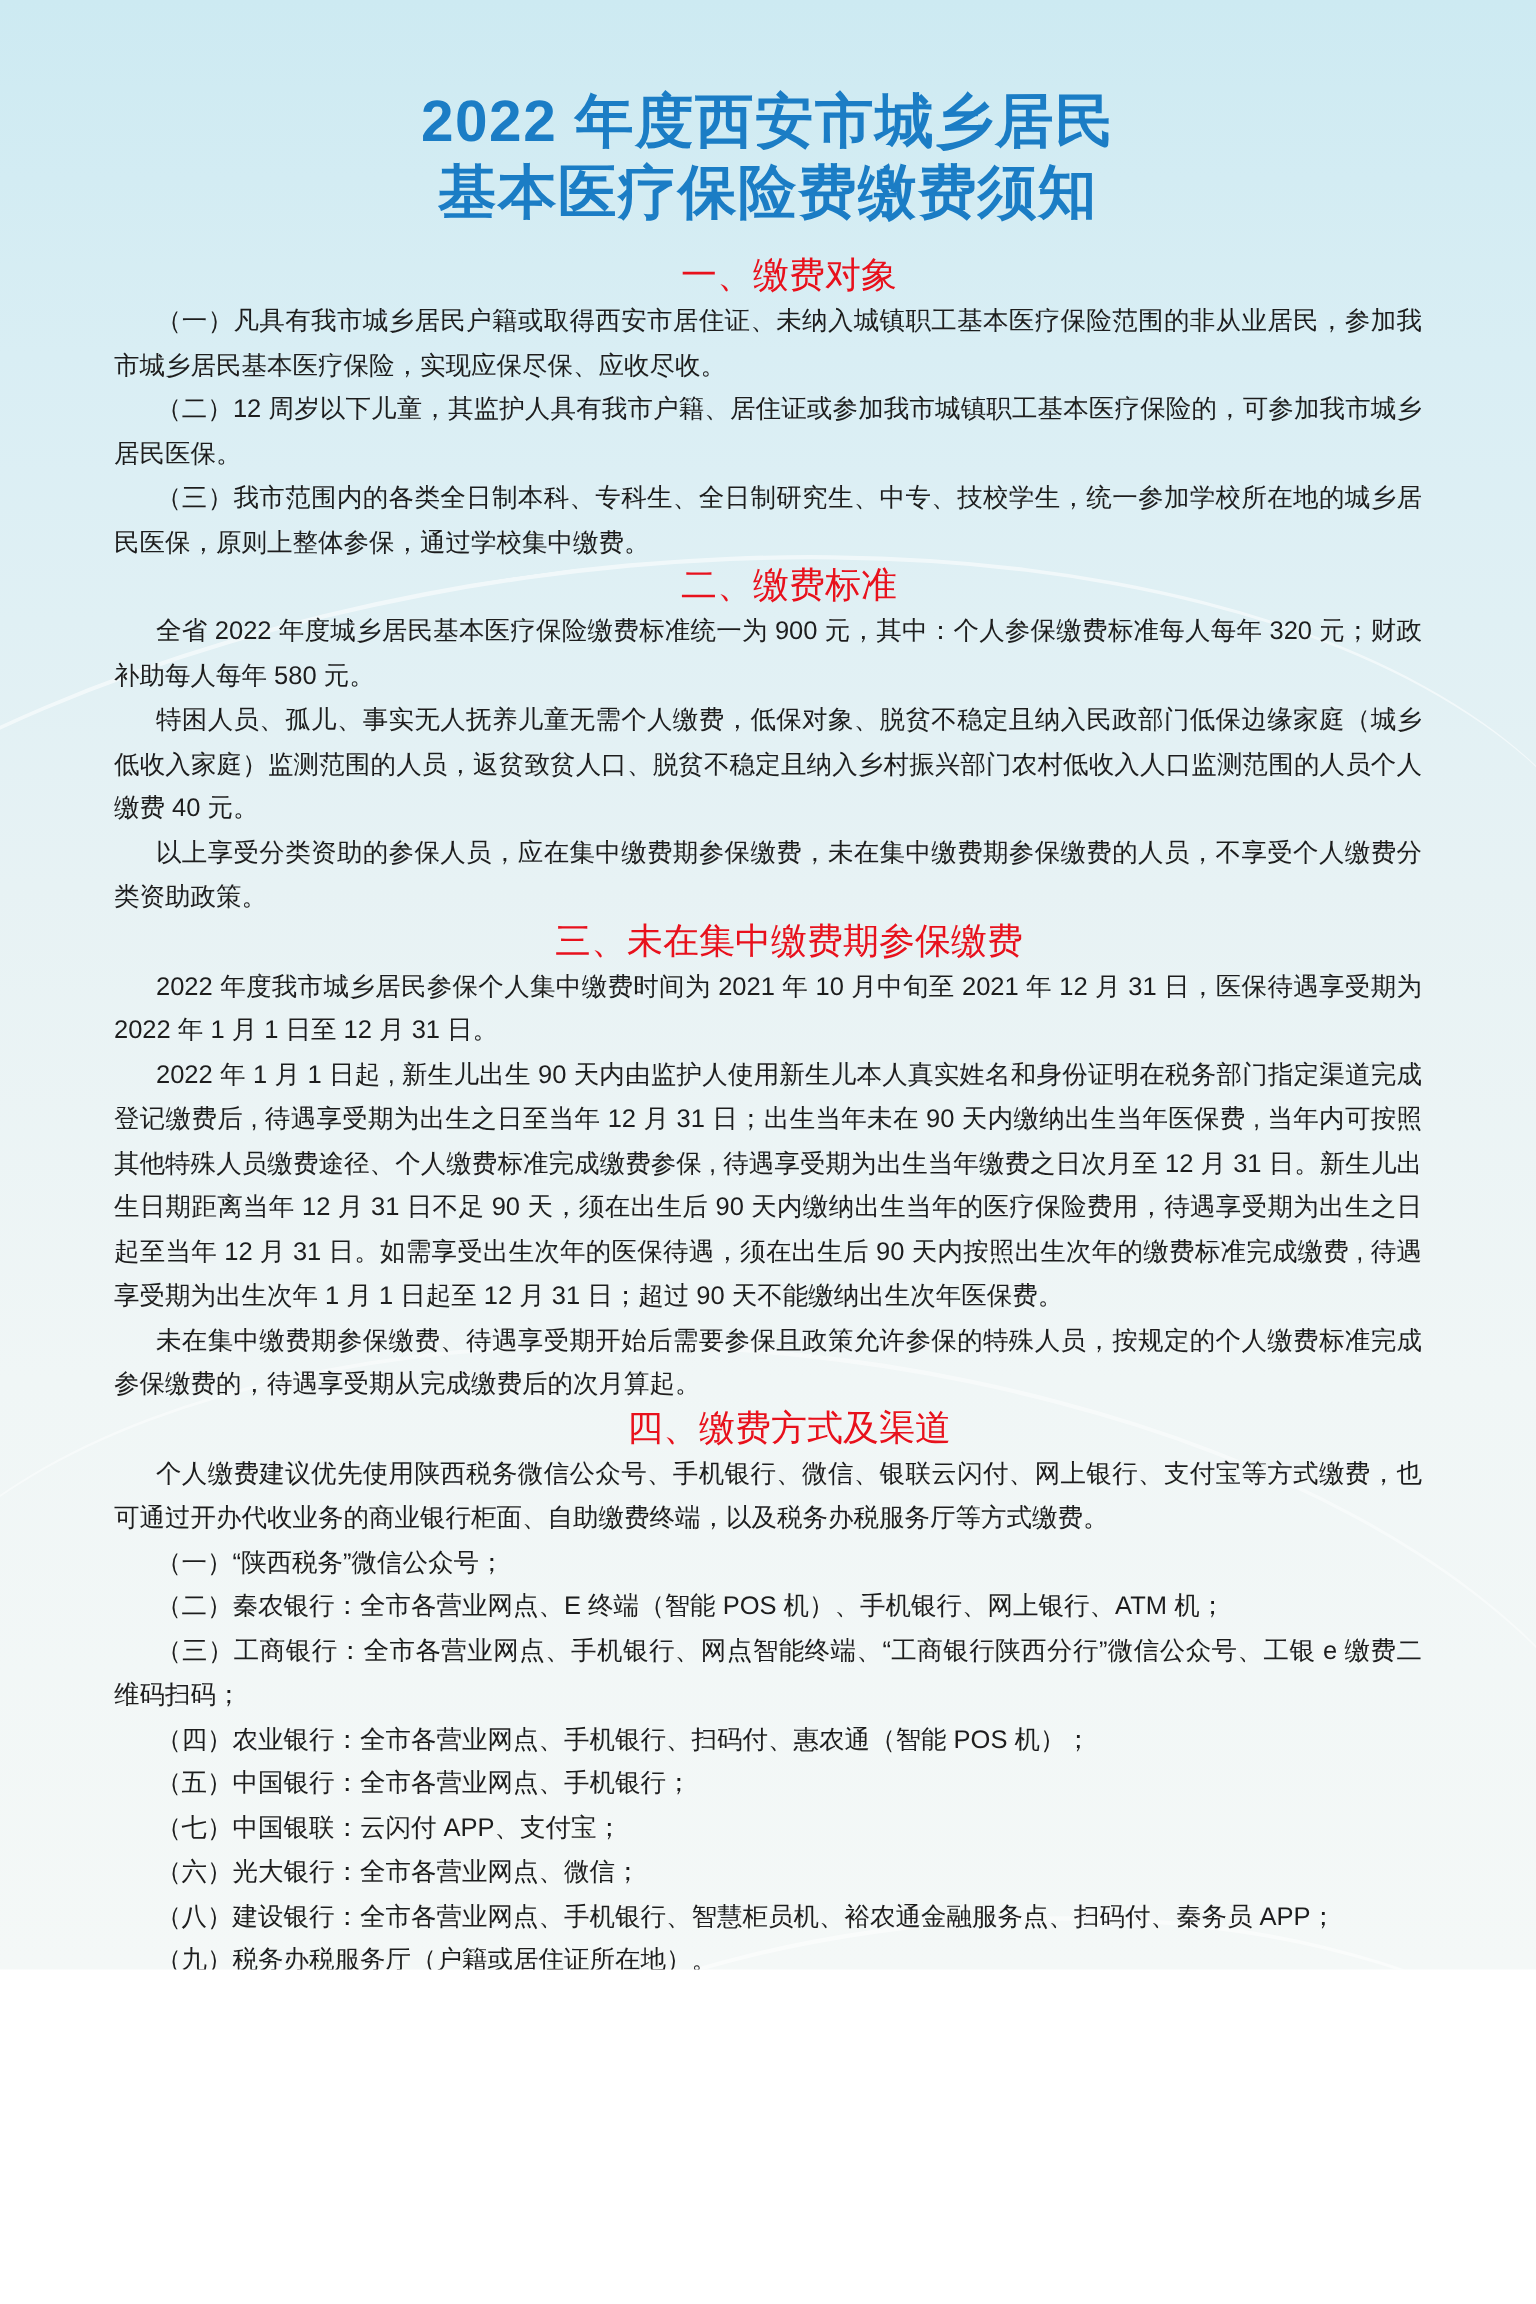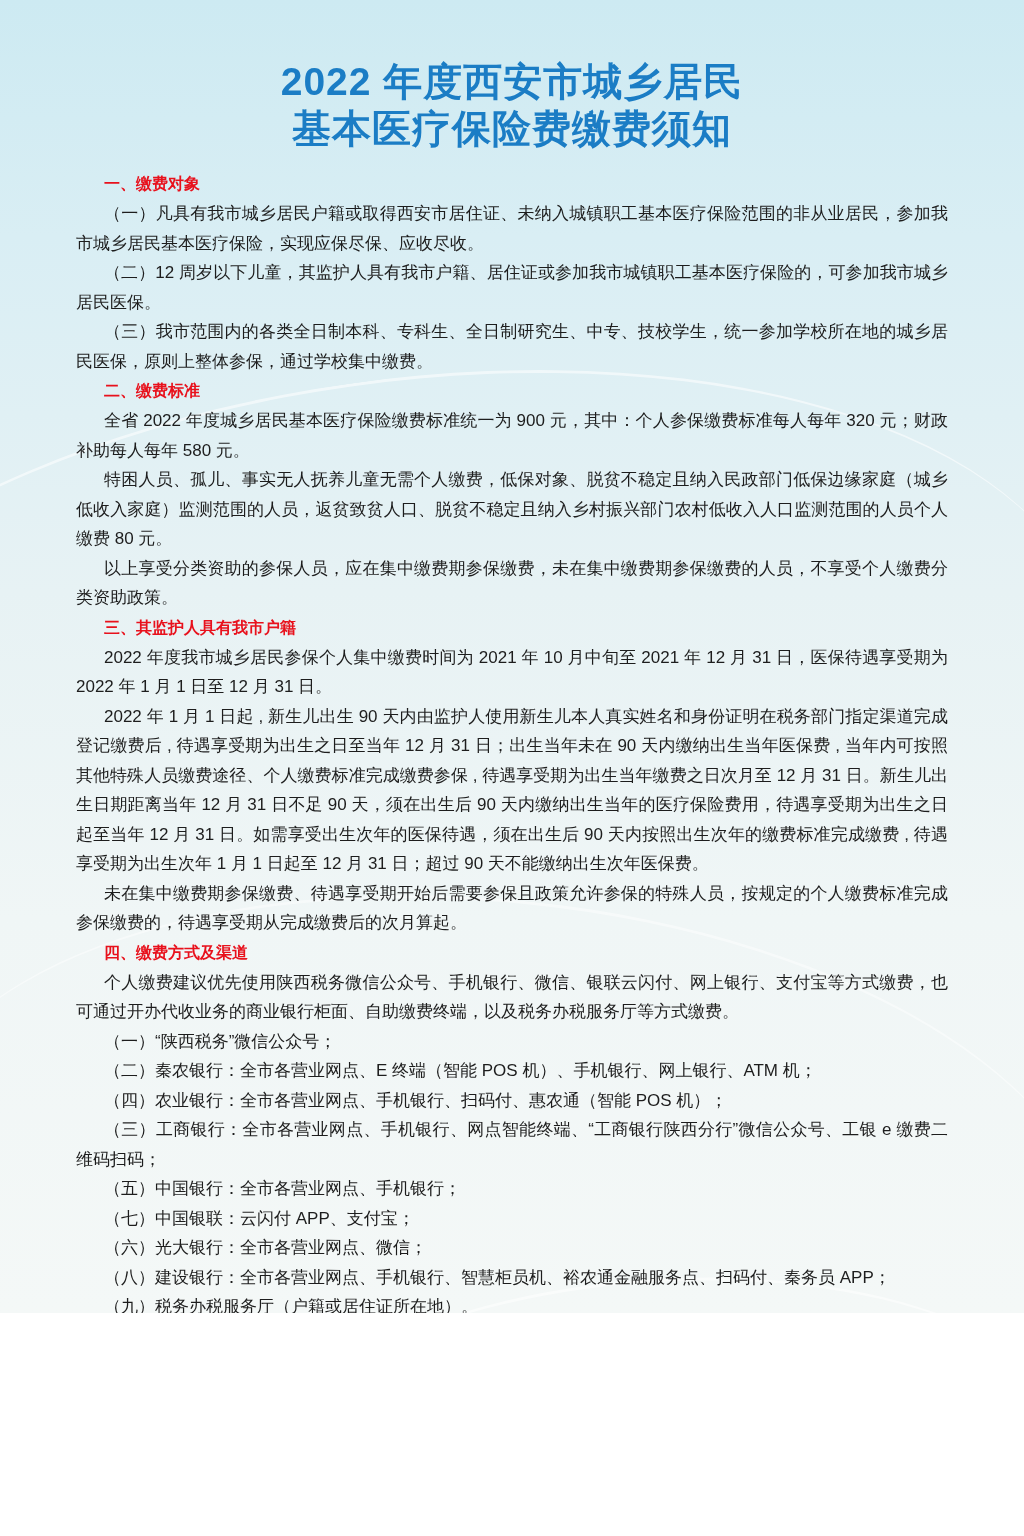--- a/index.html
+++ b/index.html
@@ -31,24 +31,25 @@
     line-height:47px;
     letter-spacing:1px;
   }
   .content{
     position:relative;
     padding:17px 76px 0 76px;
     color:#1d1d1d;
   }
   .section-heading{
     color:#e8111c;
-    font-weight:bold;
-    font-size:16px;
+    font-weight:normal;
+    font-size:24px;
     line-height:30px;
     padding-left:28px;
+    text-align:center;
   }
   .para{
     margin:0;
     font-size:17px;
     line-height:29.5px;
     text-indent:28px;
     text-align:justify;
   }
   .band-thin{position:absolute;left:0;right:0;top:1502px;height:4px;background:#2280c2;}
   .band-gap{position:absolute;left:0;right:0;top:1506px;height:5px;background:#ddeff7;}
@@ -75,42 +76,42 @@
             <p class="para">（一）凡具有我市城乡居民户籍或取得西安市居住证、未纳入城镇职工基本医疗保险范围的非从业居民，参加我市城乡居民基本医疗保险，实现应保尽保、应收尽收。</p>
             <p class="para">（二）12 周岁以下儿童，其监护人具有我市户籍、居住证或参加我市城镇职工基本医疗保险的，可参加我市城乡居民医保。</p>
             <p class="para">（三）我市范围内的各类全日制本科、专科生、全日制研究生、中专、技校学生，统一参加学校所在地的城乡居民医保，原则上整体参保，通过学校集中缴费。</p>
           </div>
   </section>
 
   <section>
     <div class="section-heading">二、缴费标准</div>
     <div>
             <p class="para">全省 2022 年度城乡居民基本医疗保险缴费标准统一为 900 元，其中：个人参保缴费标准每人每年 320 元；财政补助每人每年 580 元。</p>
-            <p class="para">特困人员、孤儿、事实无人抚养儿童无需个人缴费，低保对象、脱贫不稳定且纳入民政部门低保边缘家庭（城乡低收入家庭）监测范围的人员，返贫致贫人口、脱贫不稳定且纳入乡村振兴部门农村低收入人口监测范围的人员个人缴费 80 元。</p>
+            <p class="para">特困人员、孤儿、事实无人抚养儿童无需个人缴费，低保对象、脱贫不稳定且纳入民政部门低保边缘家庭（城乡低收入家庭）监测范围的人员，返贫致贫人口、脱贫不稳定且纳入乡村振兴部门农村低收入人口监测范围的人员个人缴费 40 元。</p>
             <p class="para">以上享受分类资助的参保人员，应在集中缴费期参保缴费，未在集中缴费期参保缴费的人员，不享受个人缴费分类资助政策。</p>
           </div>
   </section>
 
   <section>
-    <div class="section-heading">三、其监护人具有我市户籍</div>
+    <div class="section-heading">三、未在集中缴费期参保缴费</div>
     <div>
             <p class="para">2022 年度我市城乡居民参保个人集中缴费时间为 2021 年 10 月中旬至 2021 年 12 月 31 日，医保待遇享受期为 2022 年 1 月 1 日至 12 月 31 日。</p>
             <p class="para">2022 年 1 月 1 日起 , 新生儿出生 90 天内由监护人使用新生儿本人真实姓名和身份证明在税务部门指定渠道完成登记缴费后 , 待遇享受期为出生之日至当年 12 月 31 日；出生当年未在 90 天内缴纳出生当年医保费 , 当年内可按照其他特殊人员缴费途径、个人缴费标准完成缴费参保 , 待遇享受期为出生当年缴费之日次月至 12 月 31 日。新生儿出生日期距离当年 12 月 31 日不足 90 天，须在出生后 90 天内缴纳出生当年的医疗保险费用，待遇享受期为出生之日起至当年 12 月 31 日。如需享受出生次年的医保待遇，须在出生后 90 天内按照出生次年的缴费标准完成缴费 , 待遇享受期为出生次年 1 月 1 日起至 12 月 31 日；超过 90 天不能缴纳出生次年医保费。</p>
             <p class="para">未在集中缴费期参保缴费、待遇享受期开始后需要参保且政策允许参保的特殊人员，按规定的个人缴费标准完成参保缴费的，待遇享受期从完成缴费后的次月算起。</p>
           </div>
   </section>
 
   <section>
     <div class="section-heading">四、缴费方式及渠道</div>
     <div>
             <p class="para">个人缴费建议优先使用陕西税务微信公众号、手机银行、微信、银联云闪付、网上银行、支付宝等方式缴费，也可通过开办代收业务的商业银行柜面、自助缴费终端，以及税务办税服务厅等方式缴费。</p>
             <p class="para">（一）“陕西税务”微信公众号；</p>
             <p class="para">（二）秦农银行：全市各营业网点、E 终端（智能 POS 机）、手机银行、网上银行、ATM 机；</p>
+            <p class="para">（三）工商银行：全市各营业网点、手机银行、网点智能终端、“工商银行陕西分行”微信公众号、工银 e 缴费二维码扫码；</p>
             <p class="para">（四）农业银行：全市各营业网点、手机银行、扫码付、惠农通（智能 POS 机）；</p>
-            <p class="para">（三）工商银行：全市各营业网点、手机银行、网点智能终端、“工商银行陕西分行”微信公众号、工银 e 缴费二维码扫码；</p>
             <p class="para">（五）中国银行：全市各营业网点、手机银行；</p>
             <p class="para">（七）中国银联：云闪付 APP、支付宝；</p>
             <p class="para">（六）光大银行：全市各营业网点、微信；</p>
             <p class="para">（八）建设银行：全市各营业网点、手机银行、智慧柜员机、裕农通金融服务点、扫码付、秦务员 APP；</p>
             <p class="para">（九）税务办税服务厅（户籍或居住证所在地）。</p>
           </div>
   </section>
 
   <section>
     <div class="section-heading">五、权益保障</div>

